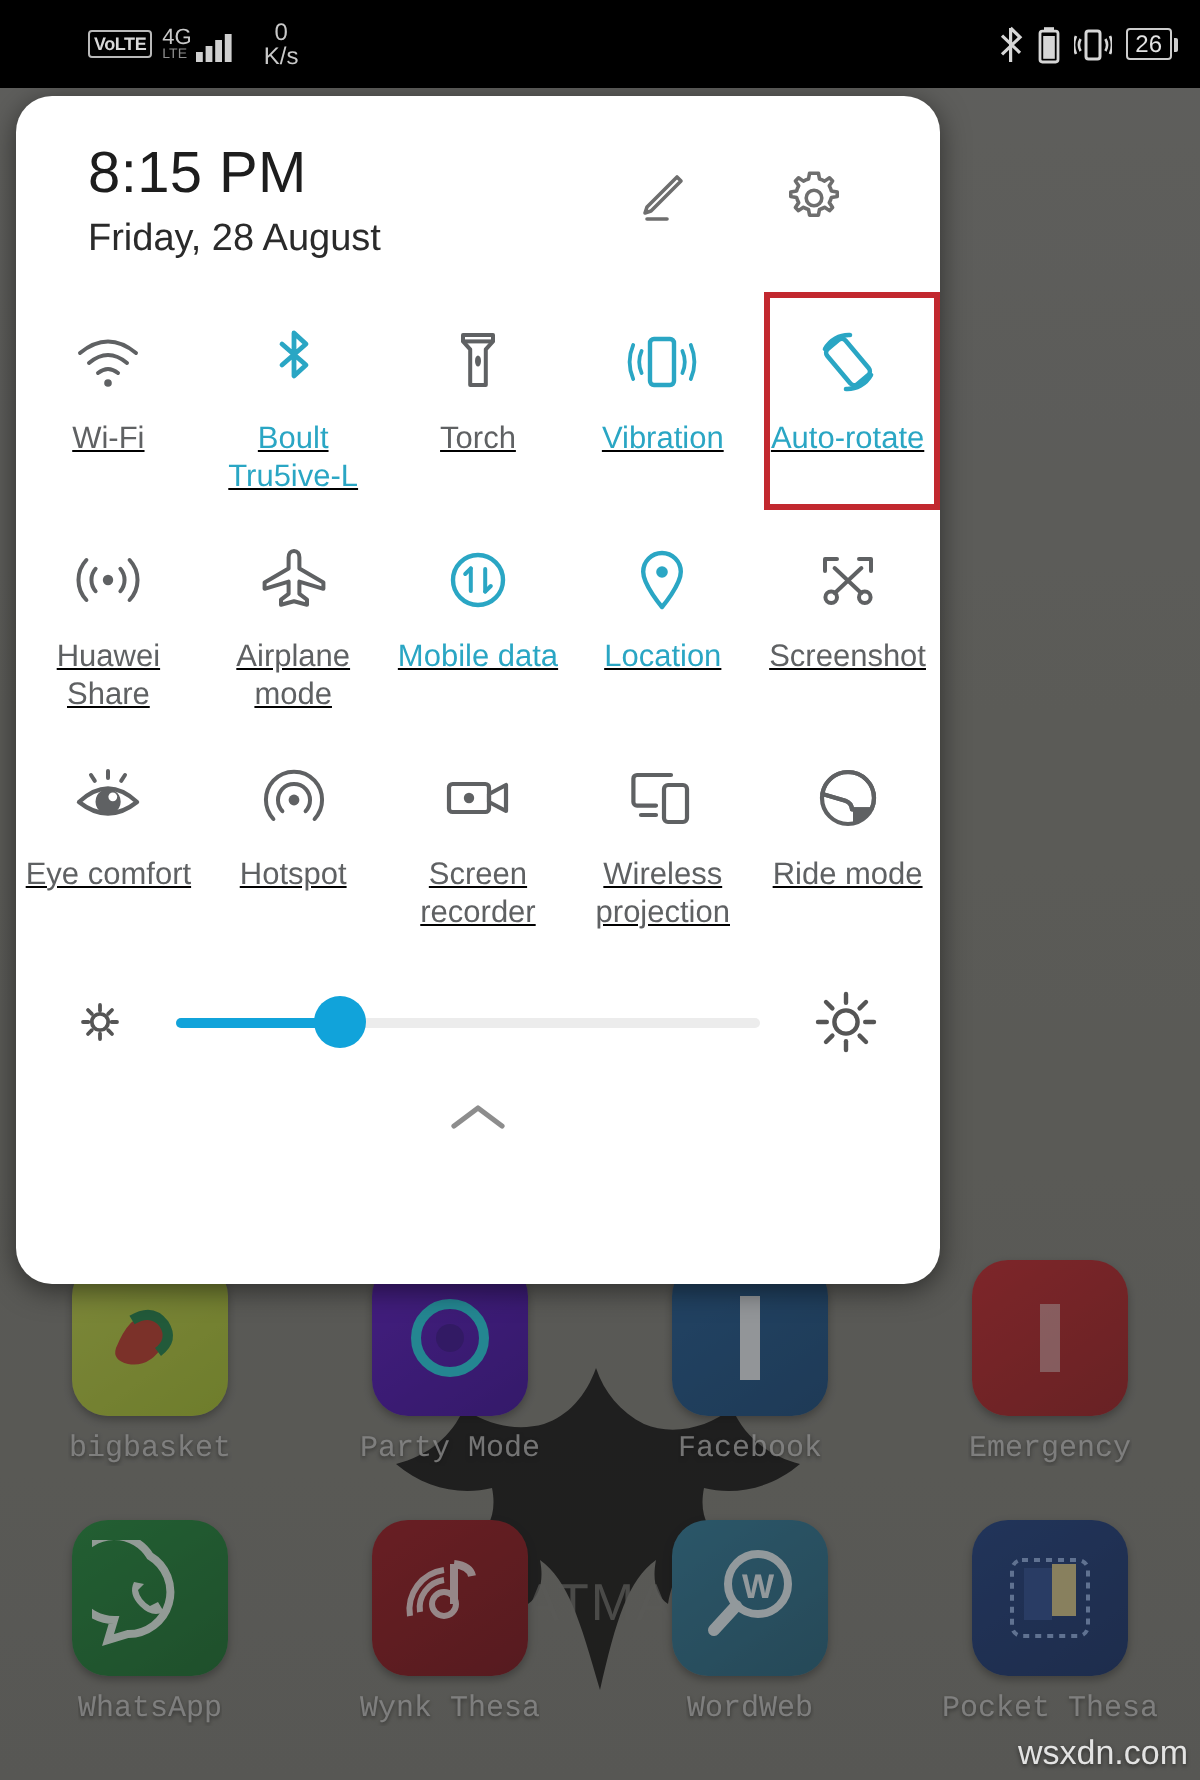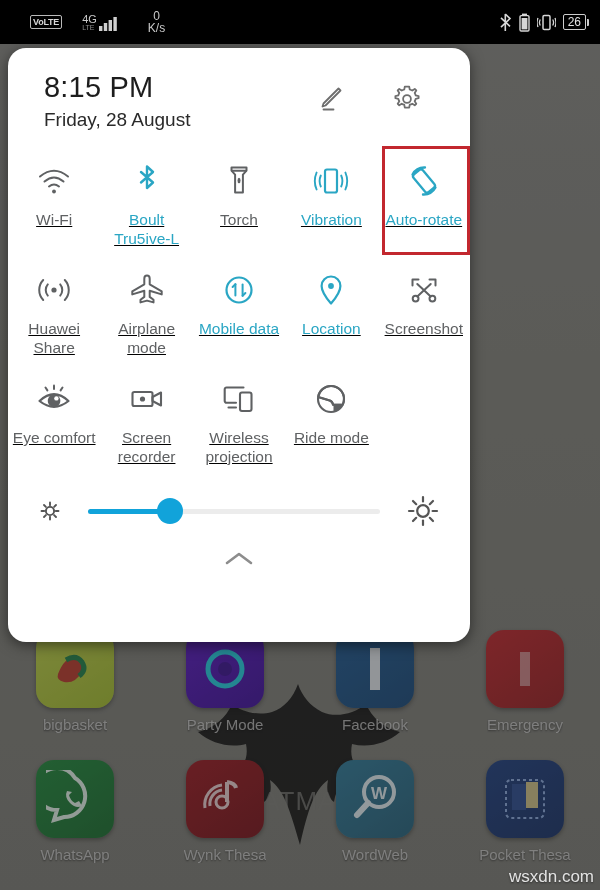--- a/index.html
+++ b/index.html
@@ -63,40 +63,41 @@
   }
   .app-label {
     margin-top: 8px;
     font-size: 15px;
     color: rgba(226,226,226,0.78);
     text-shadow: 0 1px 2px rgba(0,0,0,.55);
     white-space: nowrap;
     overflow: hidden;
     max-width: 150px;
     text-align:center;
+    font-family:Liberation Mono, monospace;
   }
   .watermark {
     position: absolute;
     right: 6px; bottom: 3px;
     color: rgba(255,255,255,.85);
     font-size: 17px;
     font-family: "Liberation Sans", sans-serif;
     text-shadow: 0 1px 2px rgba(0,0,0,.5);
   }
 
   
   #statusbar {
     position: absolute; left:0; top:0;
     width: 600px; height: 44px;
     background: #000;
     display:flex; align-items:center;
     color: #cfcfcf;
     z-index: 30;
   }
-  .sb-left { display:flex; align-items:center; margin-left: 30px; gap: 20px; }
+  .sb-left { display:flex; align-items:center; margin-left: 44px; gap: 5px; }
   .sb-right { margin-left:auto; margin-right: 14px; display:flex; align-items:center; gap: 7px; }
   .volte {
     border: 1.5px solid #b9b9b9;
     border-radius: 2px;
     font-size: 9px;
     line-height: 9px;
     padding: 2px 2px 1px 2px;
     letter-spacing: -0.2px;
     color: #d8d8d8;
     font-weight: bold;
@@ -531,20 +532,32 @@
               <path d="M20 15.5 a6.3 6.3 0 1 0 0.1 0 Z" fill="#5f6163"></path>
               <circle cx="22.4" cy="19.4" r="2.2" fill="#fff"></circle>
               <g stroke="#5f6163" stroke-width="2" stroke-linecap="round">
                 <path d="M20 6.5 V10"></path>
                 <path d="M11.5 8.5 L13.4 11.4"></path>
                 <path d="M28.5 8.5 L26.6 11.4"></path>
               </g>
             </svg>
           </div>
           <div class="lbl" style="white-space: pre-line;">Eye comfort</div>
+        </div>
+        <div class="tile">
+          <div class="ic">
+            <svg width="40" height="40" viewBox="0 0 40 40">
+              <circle cx="20" cy="21" r="2.7" fill="#5f6163"></circle>
+              <g fill="none" stroke="#5f6163" stroke-width="2" stroke-linecap="round">
+                <path d="M14.2 26.6 A8.2 8.2 0 0 1 14.2 15.4 A8.2 8.2 0 0 1 25.8 15.4 A8.2 8.2 0 0 1 25.8 26.6"></path>
+                <path d="M9.7 30.5 A14.2 14.2 0 0 1 9.7 11.3 A14.2 14.2 0 0 1 30.3 11.3 A14.2 14.2 0 0 1 30.3 30.5"></path>
+              </g>
+            </svg>
+          </div>
+          <div class="lbl" style="white-space: pre-line;">Hotspot</div>
         </div>
         <div class="tile">
           <div class="ic">
             <svg width="40" height="40" viewBox="0 0 40 40">
               <rect x="5.5" y="13" width="20" height="14" rx="1.8" fill="none" stroke="#5f6163" stroke-width="2.1"></rect>
               <circle cx="15.5" cy="20" r="2.6" fill="#5f6163"></circle>
               <path d="M25.5 18 L34 13.5 v13 L25.5 22 Z" fill="none" stroke="#5f6163" stroke-width="2.1" stroke-linejoin="round"></path>
             </svg>
           </div>
           <div class="lbl" style="white-space: pre-line;">Screen

